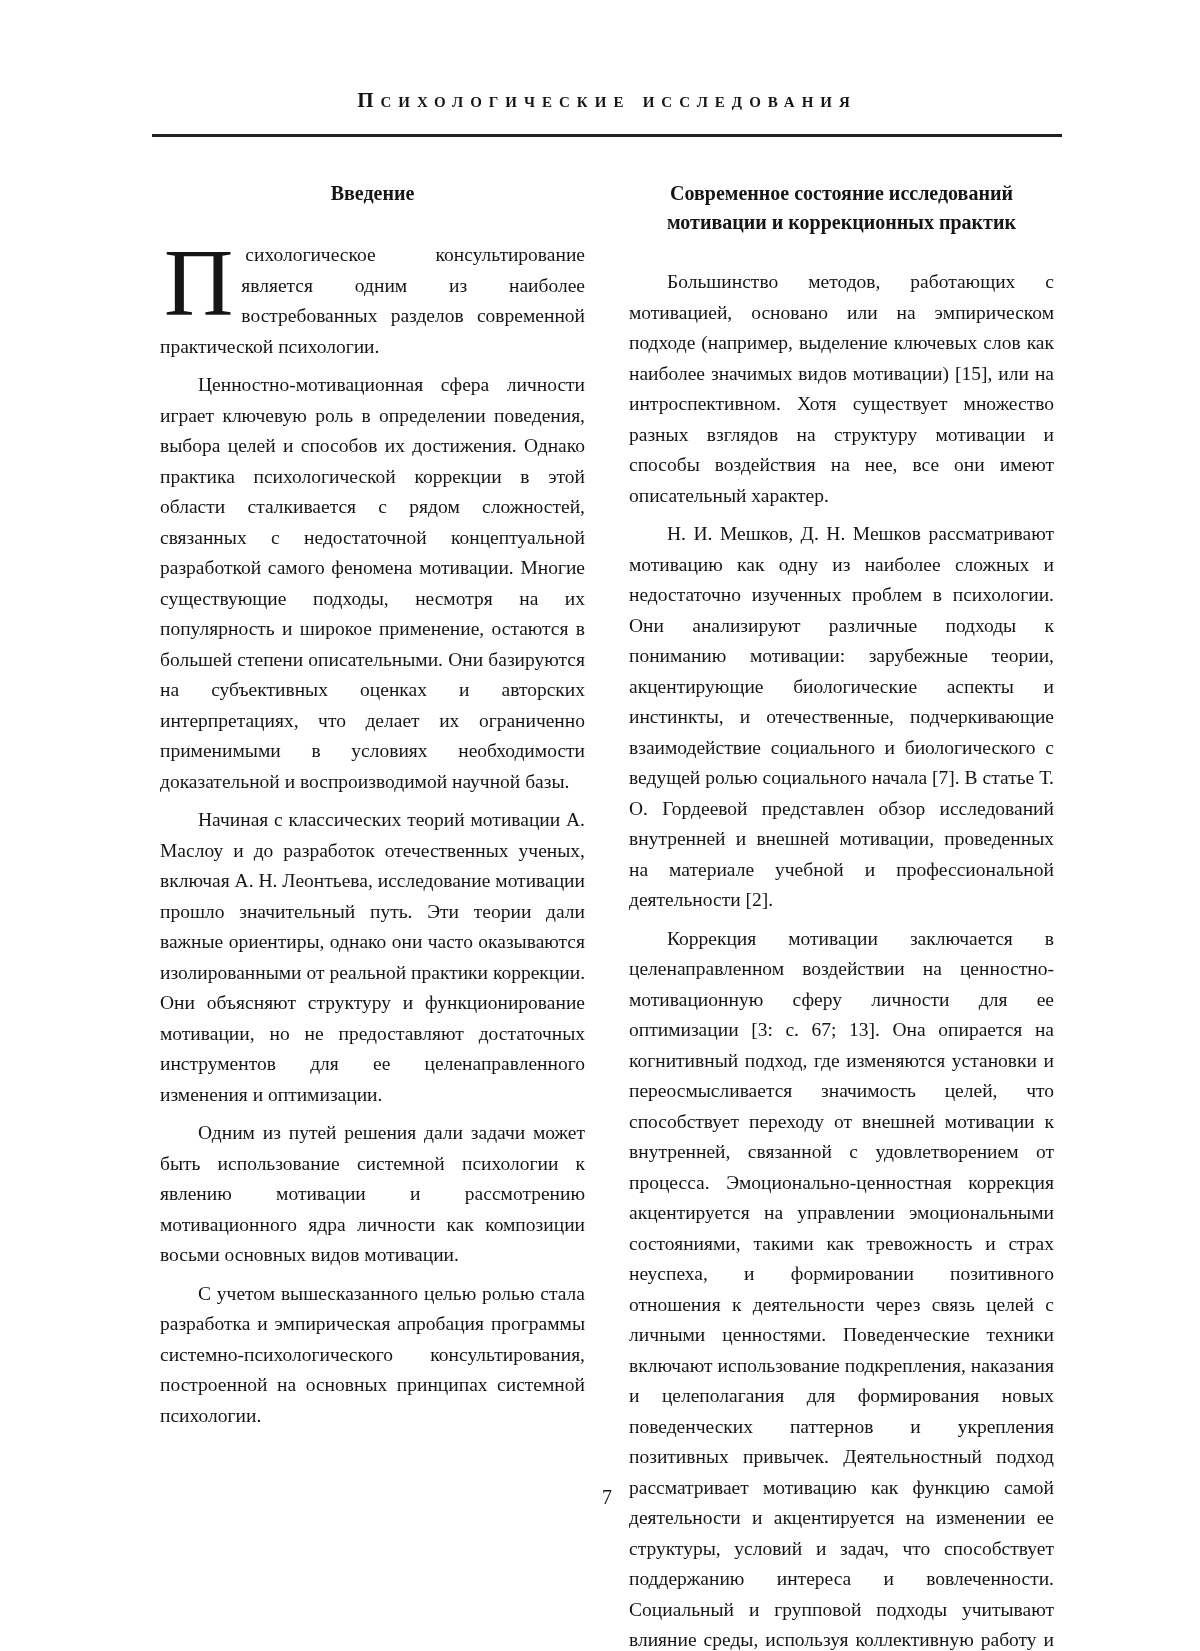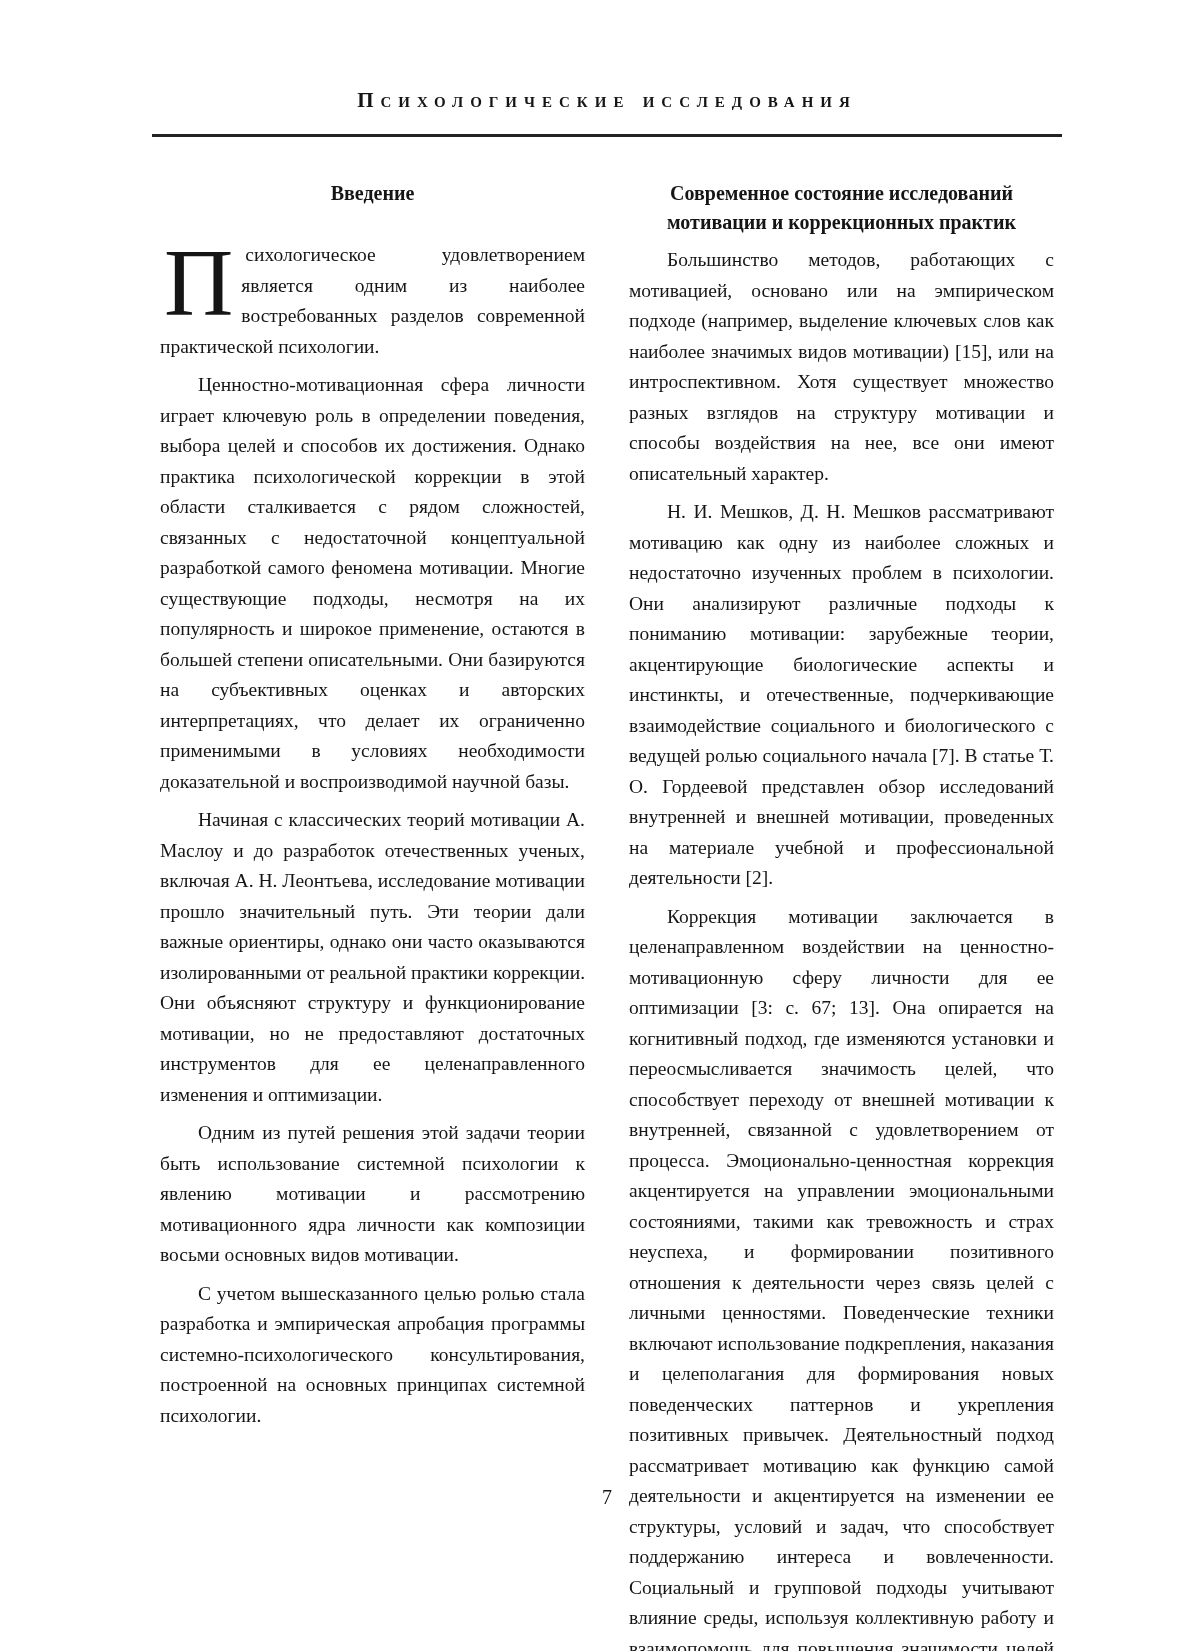--- a/index.html
+++ b/index.html
@@ -58,20 +58,21 @@
       width: 449px;
       text-align: justify;
       hyphens: auto;
     }
 
     .col h2 {
       text-align: center;
       font-size: 20px;
       line-height: 29px;
       font-weight: bold;
+      margin-bottom: 22px;
     }
 
     .col.left h2 {
       margin-bottom: 24px;
     }
 
     .col p {
       font-size: 19.5px;
       line-height: 30.5px;
       text-indent: 38px;
@@ -109,25 +110,25 @@
     <header>
       <div class="running-head">Психологические исследования</div>
       <div class="head-rule"></div>
     </header>
 
     <main class="columns">
 
       <section class="col left">
         <h2>Введение</h2>
 
-        <p class="first"><span class="dropcap">П</span><span>сихологическое удовлетворением является одним из наиболее востребованных разделов современной практической психологии.</span></p>
+        <p class="first"><span class="dropcap">П</span><span>сихологическое консультирование является одним из наиболее востребованных разделов современной практической психологии.</span></p>
 
         <p>Ценностно-мотивационная сфера личности играет ключевую роль в определении поведения, выбора целей и способов их достижения. Однако практика психологической коррекции в этой области сталкивается с рядом сложностей, связанных с недостаточной концептуальной разработкой самого феномена мотивации. Многие существующие подходы, несмотря на их популярность и широкое применение, остаются в большей степени описательными. Они базируются на субъективных оценках и авторских интерпретациях, что делает их ограниченно применимыми в условиях необходимости доказательной и воспроизводимой научной базы.</p>
         <p>Начиная с классических теорий мотивации А. Маслоу и до разработок отечественных ученых, включая А. Н. Леонтьева, исследование мотивации прошло значительный путь. Эти теории дали важные ориентиры, однако они часто оказываются изолированными от реальной практики коррекции. Они объясняют структуру и функционирование мотивации, но не предоставляют достаточных инструментов для ее целенаправленного изменения и оптимизации.</p>
-        <p>Одним из путей решения этой задачи теории быть использование системной психологии к явлению мотивации и рассмотрению мотивационного ядра личности как композиции восьми основных видов мотивации.</p>
+        <p>Одним из путей решения дали задачи может быть использование системной психологии к явлению мотивации и рассмотрению мотивационного ядра личности как композиции восьми основных видов мотивации.</p>
         <p>С учетом вышесказанного целью ролью стала разработка и эмпирическая апробация программы системно-психологического консультирования, построенной на основных принципах системной психологии.</p>
       </section>
 
       <section class="col right">
         <h2>Современное состояние исследований мотивации и коррекционных практик</h2>
 
         <p>Большинство методов, работающих с мотивацией, основано или на эмпирическом подходе (например, выделение ключевых слов как наиболее значимых видов мотивации) [15], или на интроспективном. Хотя существует множество разных взглядов на структуру мотивации и способы воздействия на нее, все они имеют описательный характер.</p>
         <p>Н. И. Мешков, Д. Н. Мешков рассматривают мотивацию как одну из наиболее сложных и недостаточно изученных проблем в психологии. Они анализируют различные подходы к пониманию мотивации: зарубежные теории, акцентирующие биологические аспекты и инстинкты, и отечественные, подчеркивающие взаимодействие социального и биологического с ведущей ролью социального начала [7]. В статье Т. О. Гордеевой представлен обзор исследований внутренней и внешней мотивации, проведенных на материале учебной и профессиональной деятельности [2].</p>
         <p>Коррекция мотивации заключается в целенаправленном воздействии на ценностно-мотивационную сферу личности для ее оптимизации [3: с. 67; 13]. Она опирается на когнитивный подход, где изменяются установки и переосмысливается значимость целей, что способствует переходу от внешней мотивации к внутренней, связанной с удовлетворением от процесса. Эмоционально-ценностная коррекция акцентируется на управлении эмоциональными состояниями, такими как тревожность и страх неуспеха, и формировании позитивного отношения к деятельности через связь целей с личными ценностями. Поведенческие техники включают использование подкрепления, наказания и целеполагания для формирования новых поведенческих паттернов и укрепления позитивных привычек. Деятельностный подход рассматривает мотивацию как функцию самой деятельности и акцентируется на изменении ее структуры, условий и задач, что способствует поддержанию интереса и вовлеченности. Социальный и групповой подходы учитывают влияние среды, используя коллективную работу и взаимопомощь для повышения значимости целей через взаимодействие. Комплексное сочетание</p>
       </section>

